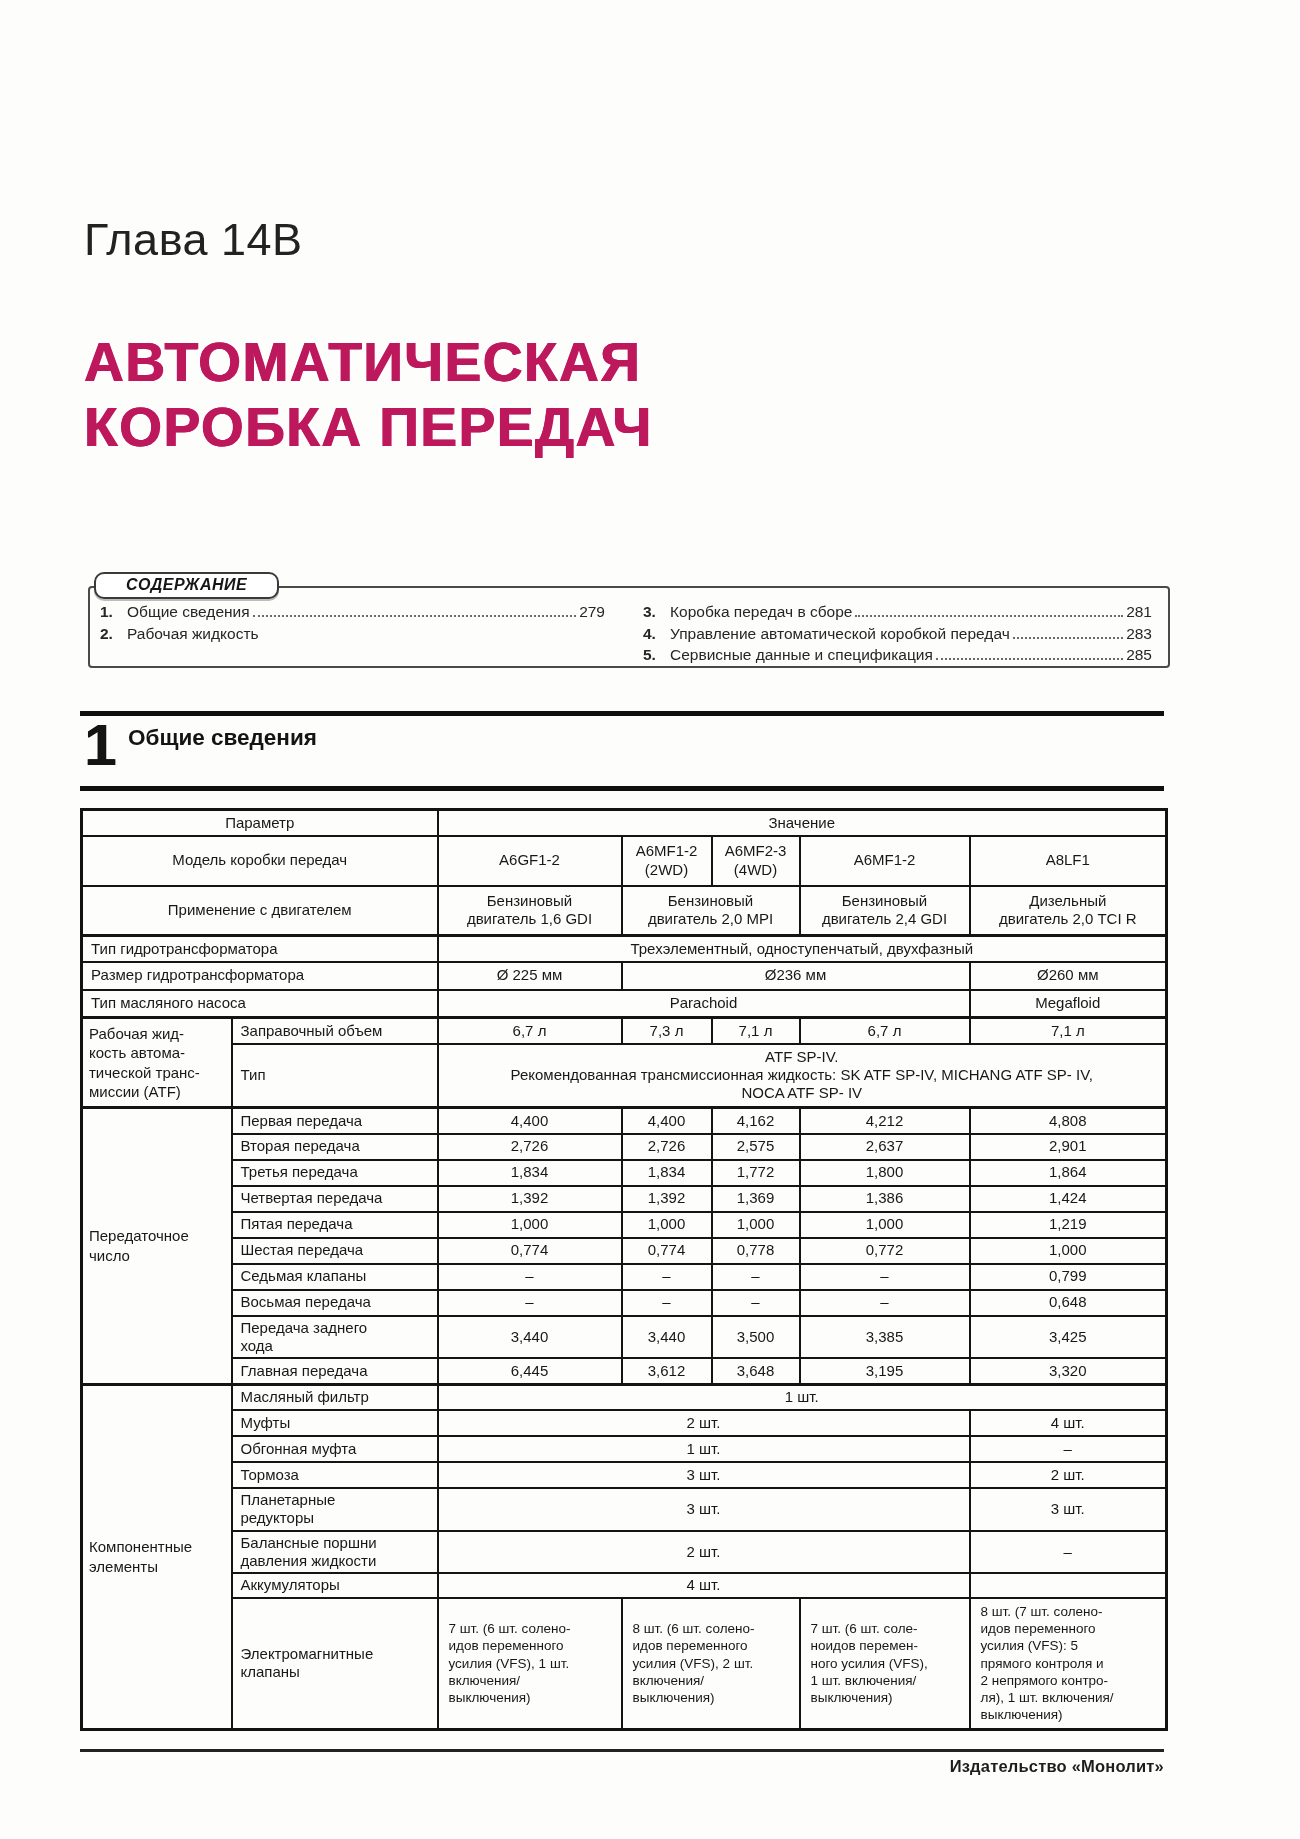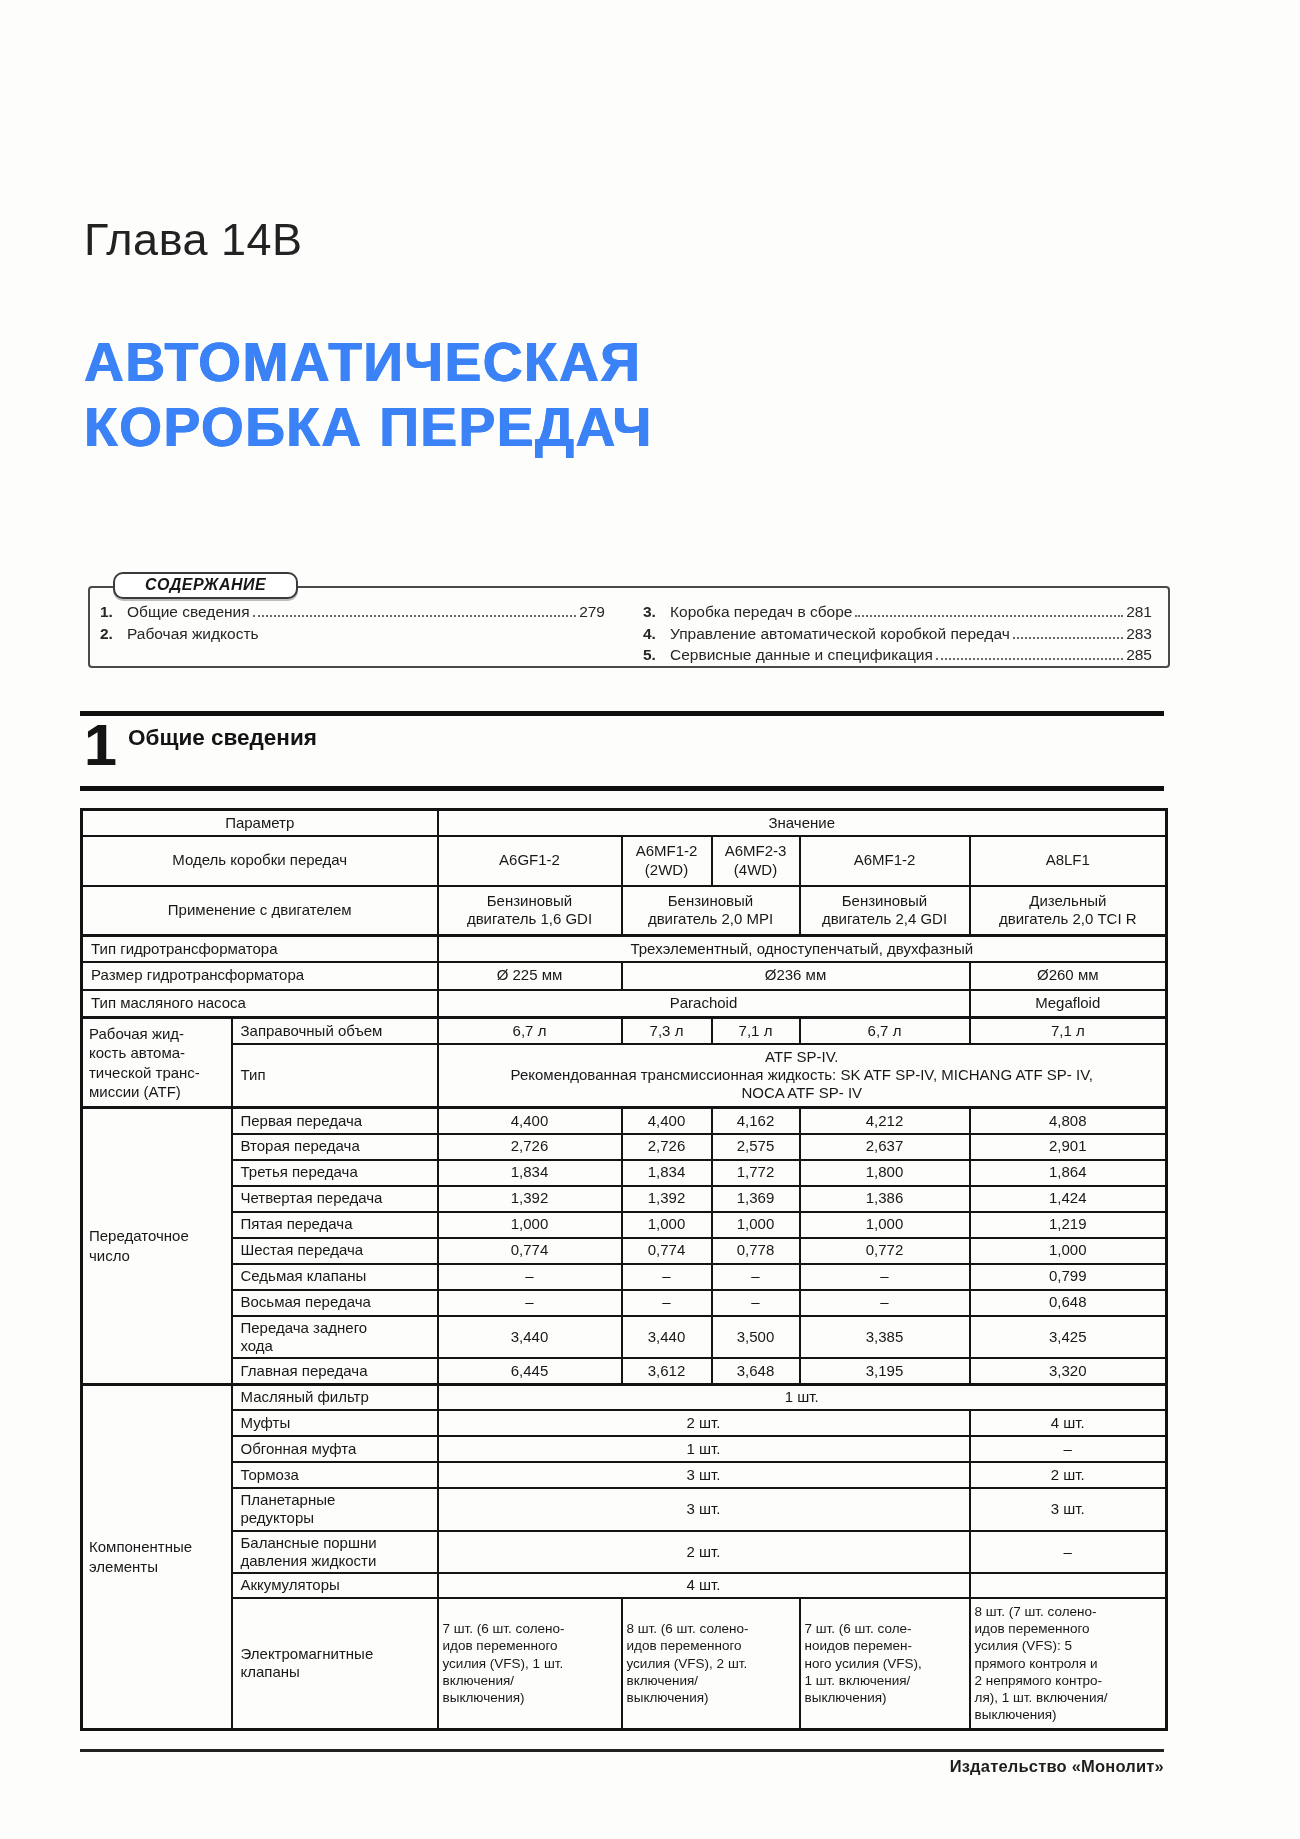--- a/index.html
+++ b/index.html
@@ -12,30 +12,30 @@
     overflow:hidden;
   }
   
   .chapter{
     position:absolute;left:84px;top:214px;
     font-size:45px;font-weight:400;color:#222;letter-spacing:.5px;
   }
   .big-title{
     position:absolute;left:84px;top:330px;
     font-size:55px;font-weight:700;line-height:65px;
-    letter-spacing:1.5px;color:#3b82f6;
+    letter-spacing:1.5px;color:#be185d;
     text-shadow:.8px 0 0 currentColor,-.4px 0 0 currentColor;
   }
   
   .toc-box{
     position:absolute;left:88px;top:586px;width:1078px;height:78px;
     border:2px solid #4a4a4a;border-radius:4px;background:#fdfdfc;
   }
   .toc-tab{
-    position:absolute;left:23px;top:-16px;
+    position:absolute;left:4px;top:-16px;
     background:#fff;border:2.5px solid #3a3a3a;border-radius:10px;
     padding:2px 30px 3px 30px;
     font-size:16px;font-weight:700;font-style:italic;letter-spacing:.5px;
     box-shadow:0 2px 0 #bdbdbd;
     white-space:nowrap;
   }
   .toc-cols{display:flex;gap:38px;padding:13px 16px 6px 10px;}
   .toc-col{font-size:15.5px;line-height:21.5px;color:#262626;}
   .toc-col.left{width:505px;flex:none;}
   .toc-col.right{flex:1;}
@@ -69,21 +69,21 @@
     text-align:center;vertical-align:middle;
     padding:2px 5px;color:#181818;
     white-space:pre-line;
     overflow:hidden;
   }
   table.spec td.b{font-weight:400;}
   table.spec td.l{text-align:left;padding-left:8px;}
   table.spec td.g{text-align:left;padding-left:6px;line-height:1.3;}
   table.spec td.sm{
     font-size:13.5px;text-align:left;vertical-align:middle;
-    padding:4px 4px;line-height:1.28;
+    padding:4px 10px;line-height:1.28;
   }
   table.spec tr.tt td{border-top-width:3.5px;}
   
   .footer-rule{position:absolute;left:80px;top:1749px;width:1084px;height:2.5px;background:#222;}
   .footer-text{
     position:absolute;right:136px;top:1757px;
     font-size:16.5px;font-weight:700;color:#1d1d1d;letter-spacing:.2px;
   }
 </style>
 </head>

